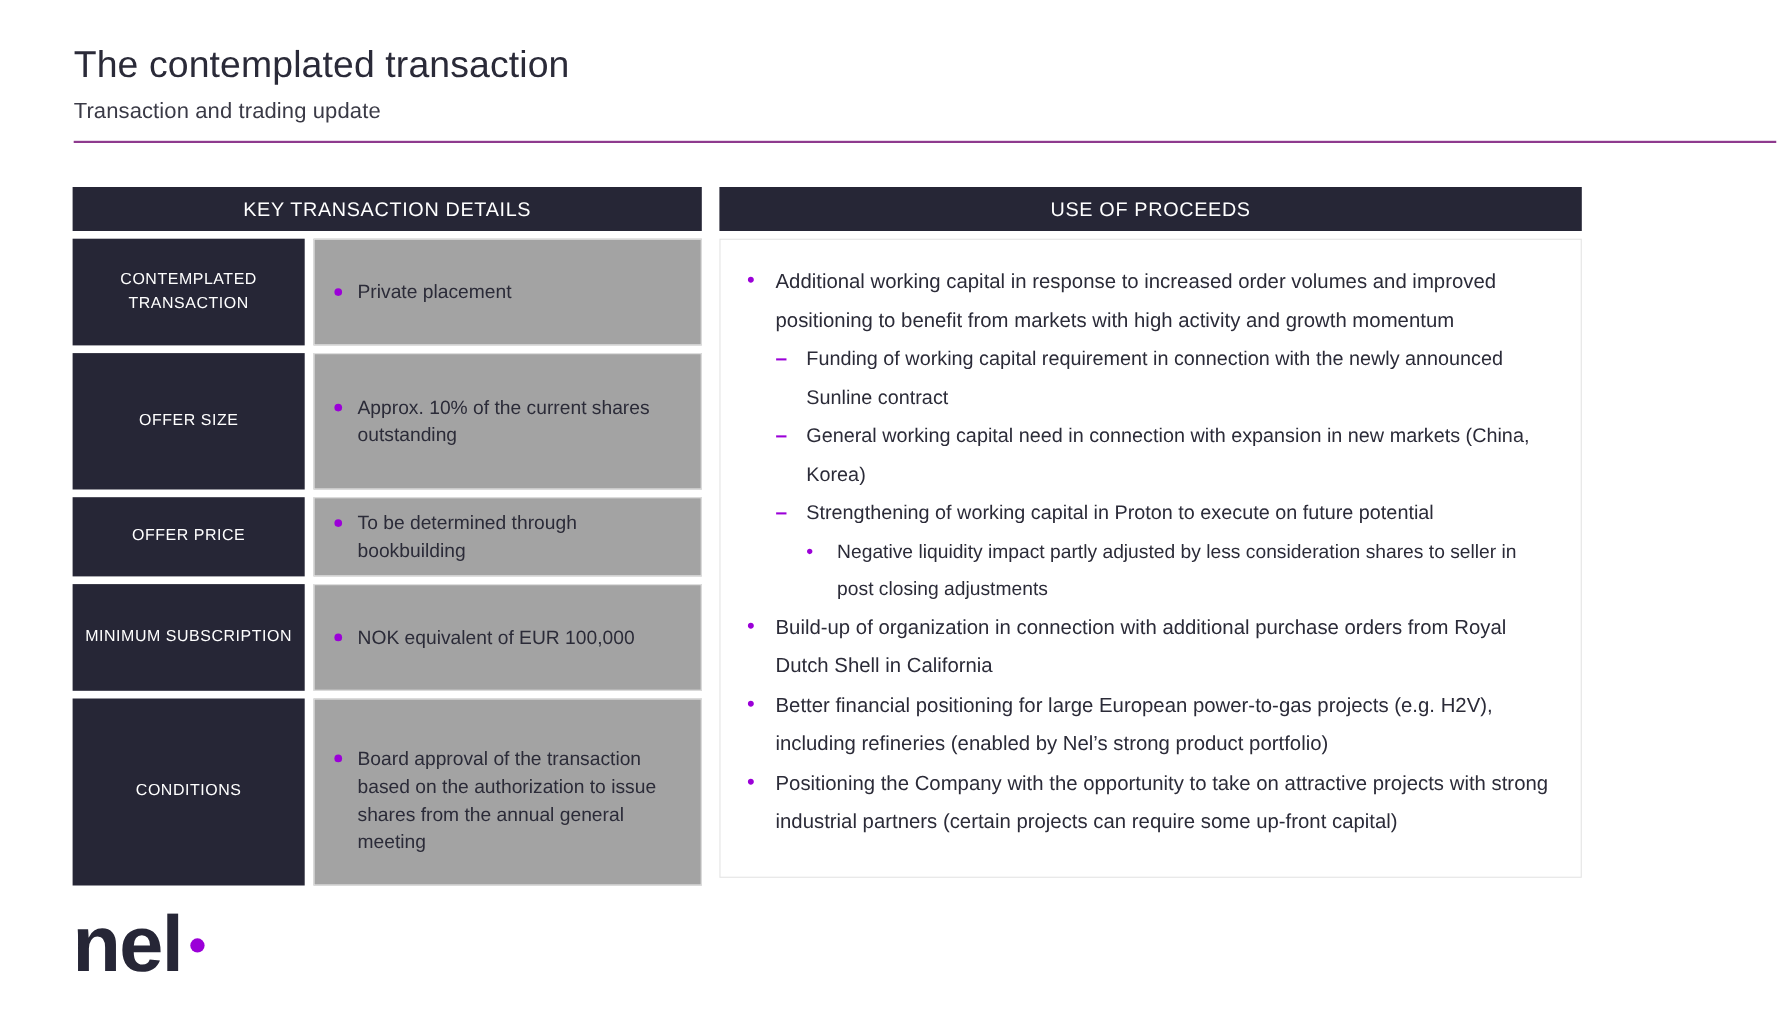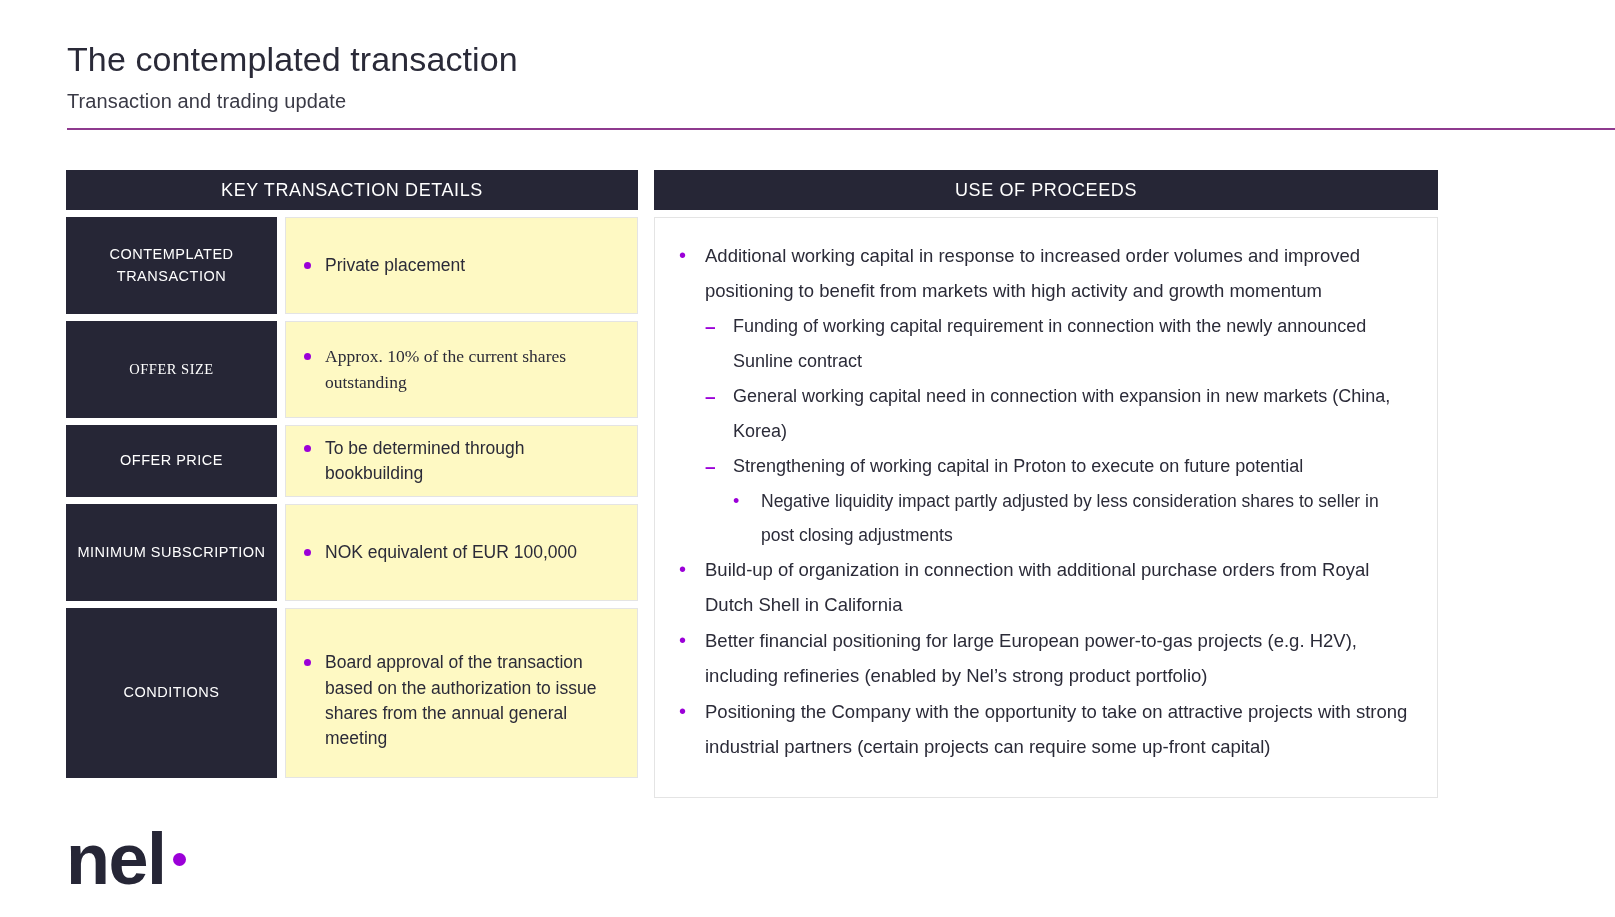--- a/index.html
+++ b/index.html
@@ -39,32 +39,32 @@
   
   .rows { margin-top: 7px; display: flex; flex-direction: column; gap: 7px; }
   .row { display: flex; gap: 8px; align-items: stretch; }
   .row-label {
     width: 211px; flex: none; background: #262636; color: #fff;
     display: flex; align-items: center; justify-content: center;
     text-align: center; font-size: 14.5px; line-height: 1.45;
     letter-spacing: 0.5px; padding: 6px 8px;
   }
   .row-body {
-    flex: 1; background: #fef9c3; border: 1px solid #e4e4e4;
+    flex: 1; background: #a3a3a3; border: 1px solid #e4e4e4;
     display: flex; align-items: center; padding: 10px 14px 10px 18px;
   }
   .row-body .li { display: flex; gap: 14px; align-items: flex-start; }
   .li-dot {
     width: 7px; height: 7px; border-radius: 50%;
     background: #9b00d8; flex: none; margin-top: 9px;
   }
   .li-txt { font-size: 17.5px; color: #2b2b38; line-height: 1.45; }
 
   .r1 { height: 97px; }
-  .r2 { height: 97px; font-family: Liberation Serif, serif; }
+  .r2 { height: 124px; }
   .r3 { height: 72px; }
   .r4 { height: 97px; }
   .r5 { height: 170px; }
   .r5 .row-body { align-items: center; padding-top: 26px; }
 
   
   .panel {
     margin-top: 7px; height: 581px; background: #fff;
     border: 1px solid #e4e4e4; padding: 20px 22px 16px 22px;
     overflow: hidden;

